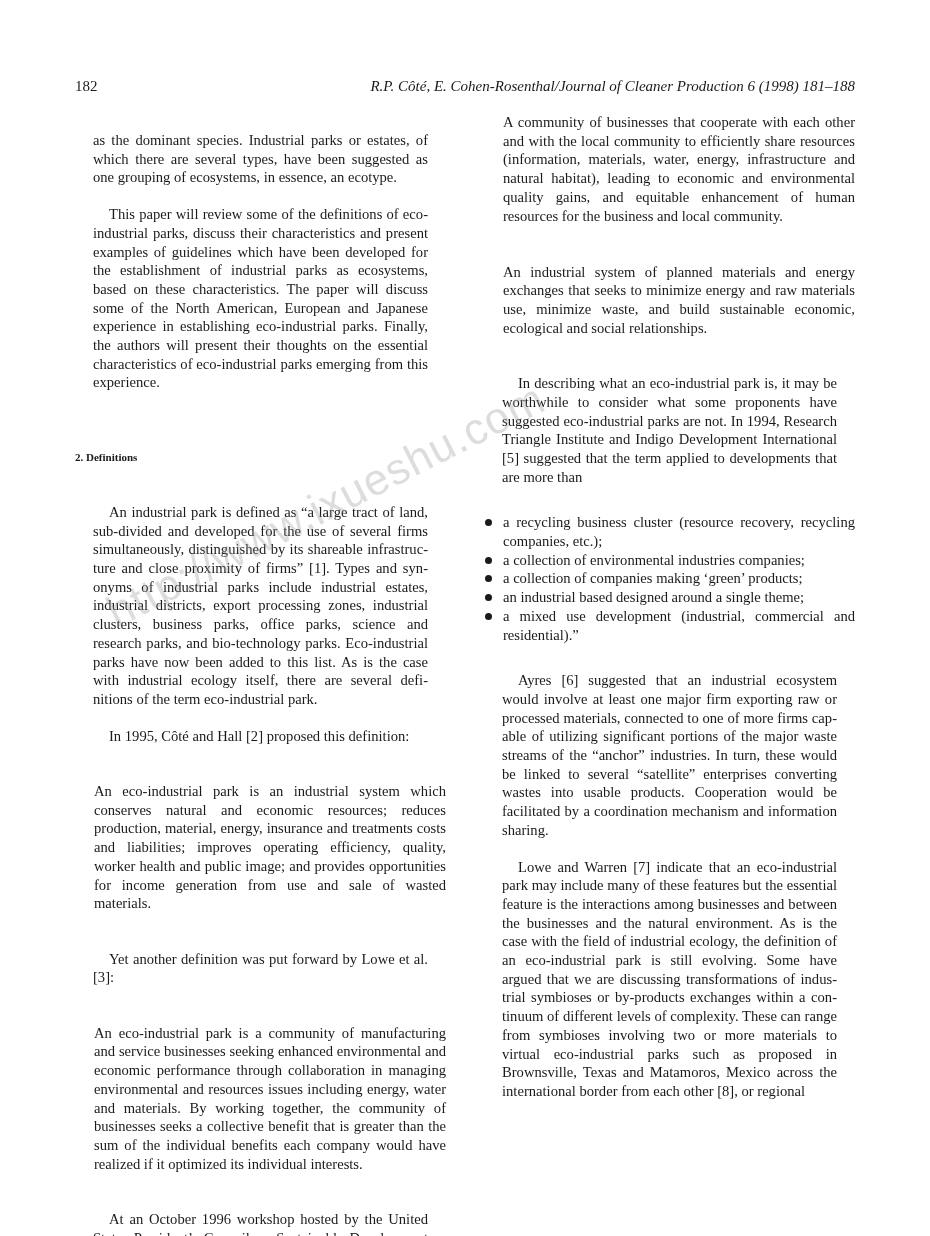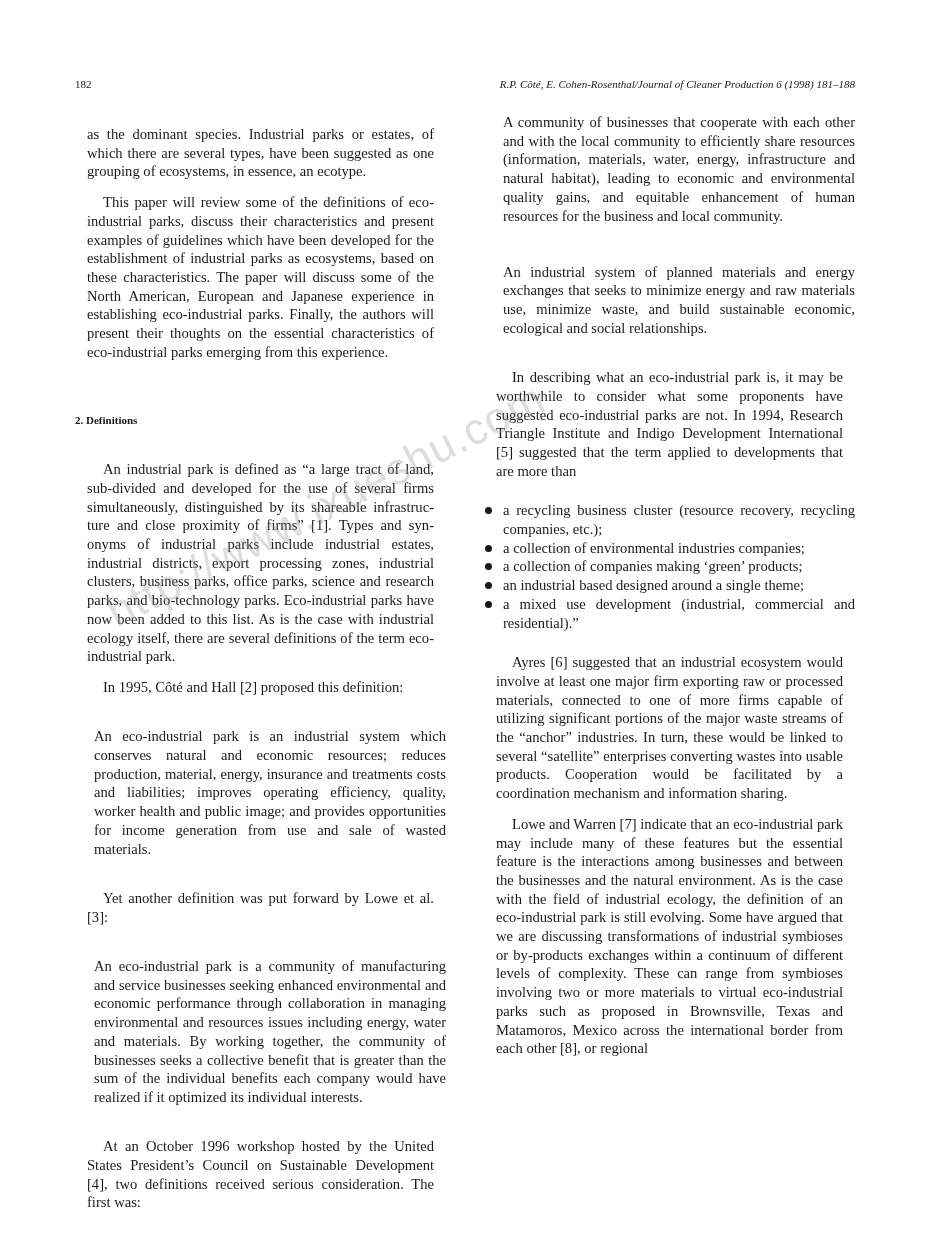--- a/index.html
+++ b/index.html
@@ -3,31 +3,31 @@
 <meta charset="utf-8">
 <style>
   html, body { margin: 0; padding: 0; background: #ffffff; }
   body {
     width: 930px; height: 1236px; position: relative; overflow: hidden;
     font-family: "Liberation Serif", "DejaVu Serif", serif;
     color: #1a1a1a;
   }
   .header {
     position: absolute; top: 78px; left: 75px; width: 780px; height: 16px;
-    font-size: 11px;
+    font-size: 15px;
   }
   .page-num { position: absolute; left: 0; top: 0; }
   .running-head { position: absolute; left: 0; right: 0; top: 0; text-align: right; font-style: italic; }
   .col {
     position: absolute; top: 113px; width: 371px;
     font-size: 14.6px; line-height: 18.7px;
   }
   .col-left { left: 75px; }
   .col-right { left: 484px; }
-  .p { margin: 12px; text-align: justify; text-indent: 16px; hyphens: manual; }
+  .p { margin: 18px; text-align: justify; text-indent: 16px; hyphens: manual; }
   .p.noindent { text-indent: 0; }
   .quote { margin: 0 0 0 19px; text-align: justify; }
   .gap-s { height: 18.7px; }
   .gap-l { height: 37.4px; }
   .heading { margin: 0; font-weight: bold; font-size: 11px; }
   ul.bullets { list-style: none; margin: 0; padding: 0; }
   ul.bullets li { position: relative; padding-left: 19px; text-align: justify; }
   ul.bullets li .bullet {
     position: absolute; left: 1px; top: 6px; width: 7px; height: 7px;
     border-radius: 50%; background: #1a1a1a;

